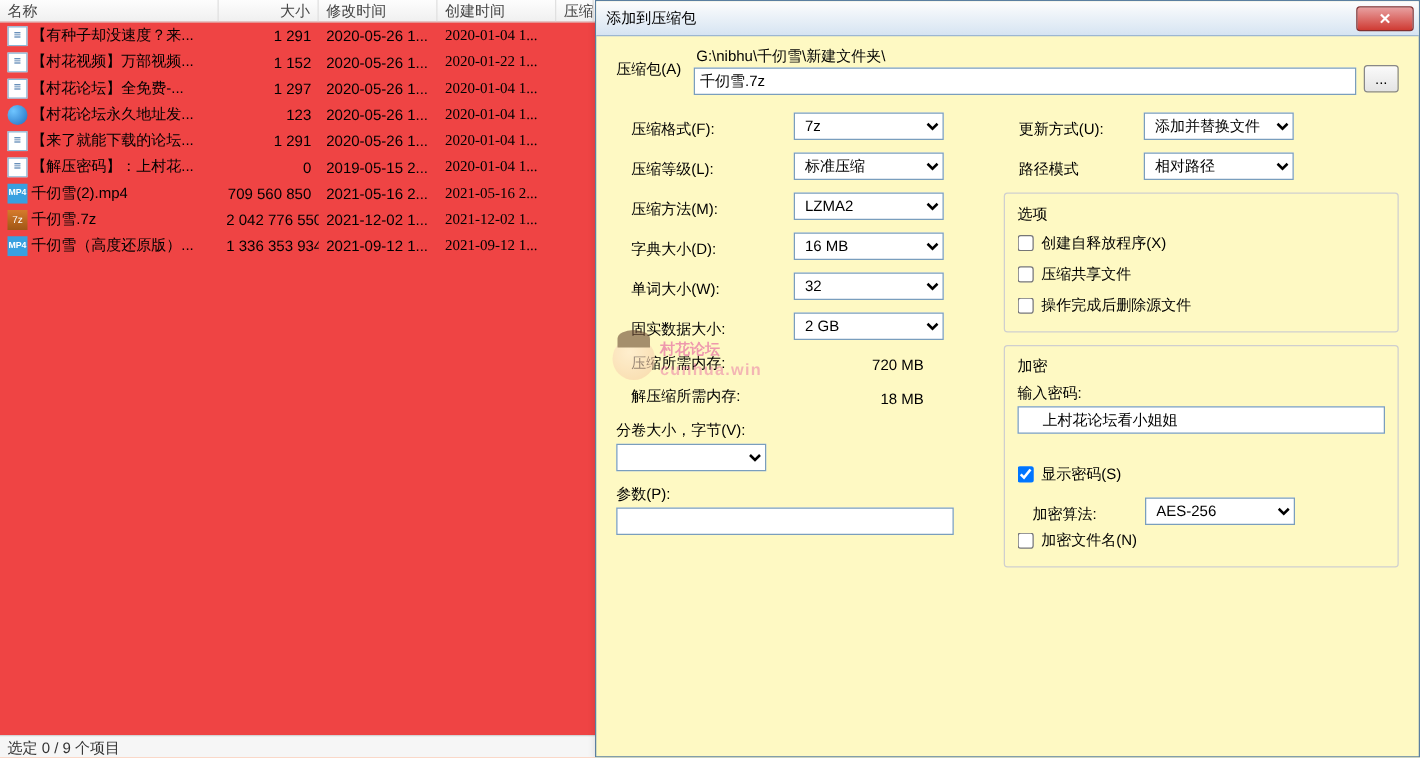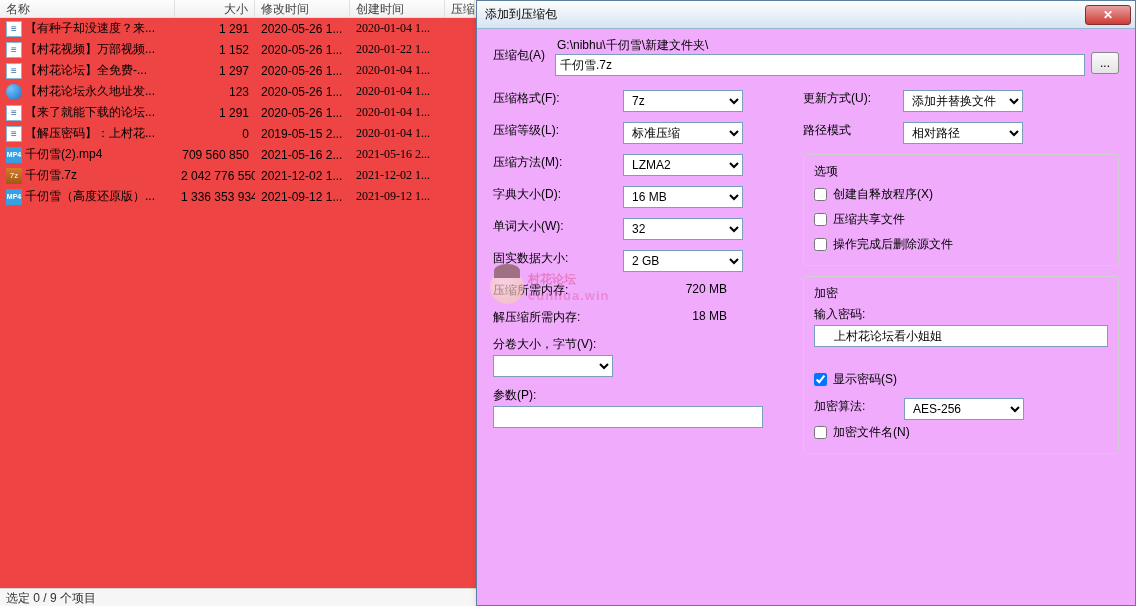--- a/index.html
+++ b/index.html
@@ -14,37 +14,37 @@
 .file-row .col { padding: 0 6px; white-space: nowrap; overflow: hidden; }
 .file-row .col-name { display: flex; align-items: center; gap: 3px; }
 .name-txt { overflow: hidden; text-overflow: ellipsis; }
 .icon { width: 16px; height: 16px; display: inline-flex; align-items: center; justify-content: center; font-size: 10px; flex: none; }
 .icon-txt { background: #fff; border: 1px solid #8ab6d6; color: #3a6ea5; }
 .icon-globe { border-radius: 50%; background: radial-gradient(circle at 30% 30%, #6fc5ff, #1e6dc0); }
 .icon-mp4 { background: #38a0e0; color: #fff; font-size: 7px; font-weight: bold; }
 .icon-7z { background: linear-gradient(#d67b2b,#a05716); color: #fff; font-size: 8px; }
 .status-bar { position: absolute; bottom: 0; left: 0; width: 476px; height: 18px; border-top: 1px solid #d4d4d4; padding: 1px 6px; color: #333; background: #f6f6f6; }
 
-.dialog { position: absolute; left: 476px; top: 0; width: 660px; height: 606px; background: #f0abfc; border: 1px solid #5a7fa0; box-shadow: 2px 2px 8px rgba(0,0,0,.2); }
+.dialog { position: absolute; left: 476px; top: 0; width: 660px; height: 606px; background: #fef9c3; border: 1px solid #5a7fa0; box-shadow: 2px 2px 8px rgba(0,0,0,.2); }
 .title-bar { height: 28px; background: linear-gradient(#fdfdfd,#d6e4f2); display: flex; align-items: center; padding: 0 0 0 8px; border-bottom: 1px solid #9db7d1; }
 .title-bar .title-txt { flex: 1; color: #000; }
 .close-btn { width: 46px; height: 20px; background: linear-gradient(#e8a0a0,#cf3b33); border: 1px solid #803030; border-radius: 3px; color: #fff; display: flex; align-items: center; justify-content: center; font-weight: bold; margin-right: 4px; }
 
 .dlg-body { padding: 8px 16px; display: flex; flex-direction: column; gap: 6px; }
 .archive-row { display: flex; align-items: flex-start; gap: 6px; }
 .archive-row .lbl { width: 56px; padding-top: 10px; }
 .path-box { flex: 1; }
 .path-txt { font-size: 12px; color: #000; padding-left: 2px; }
 .filename-input { width: 100%; height: 22px; border: 1px solid #7a9ebd; padding: 1px 4px; background: #fff; }
 .browse-btn { width: 28px; height: 22px; border: 1px solid #888; background: linear-gradient(#fafafa,#e4e4e4); border-radius: 3px; margin-top: 15px; }
 
 .two-col { display: flex; gap: 20px; margin-top: 8px; }
 .left-col { width: 290px; display: flex; flex-direction: column; gap: 10px; }
 .right-col { flex: 1; display: flex; flex-direction: column; gap: 10px; }
-.form-row { display: flex; align-items: flex-start; }
+.form-row { display: flex; align-items: flex-end; margin-left: 12px; }
 .form-row .lbl { width: 130px; color: #000; }
 .form-row .val-static { width: 110px; text-align: right; padding-right: 6px; }
 select.combo, input.txt { height: 22px; border: 1px solid #7a9ebd; background: #fff; padding: 1px 4px; }
 select.combo { width: 120px; }
 .combo-wide { width: 270px; }
 .combo-right { width: 150px; }
 .threads-extra { margin-left: 8px; color: #555; }
 .group-title { color: #000; margin-bottom: 2px; }
 .fieldset { border: 1px solid #cfcfcf; padding: 8px 10px; border-radius: 3px; }
 .chk-row { display: flex; align-items: center; gap: 6px; padding: 4px 0; }

